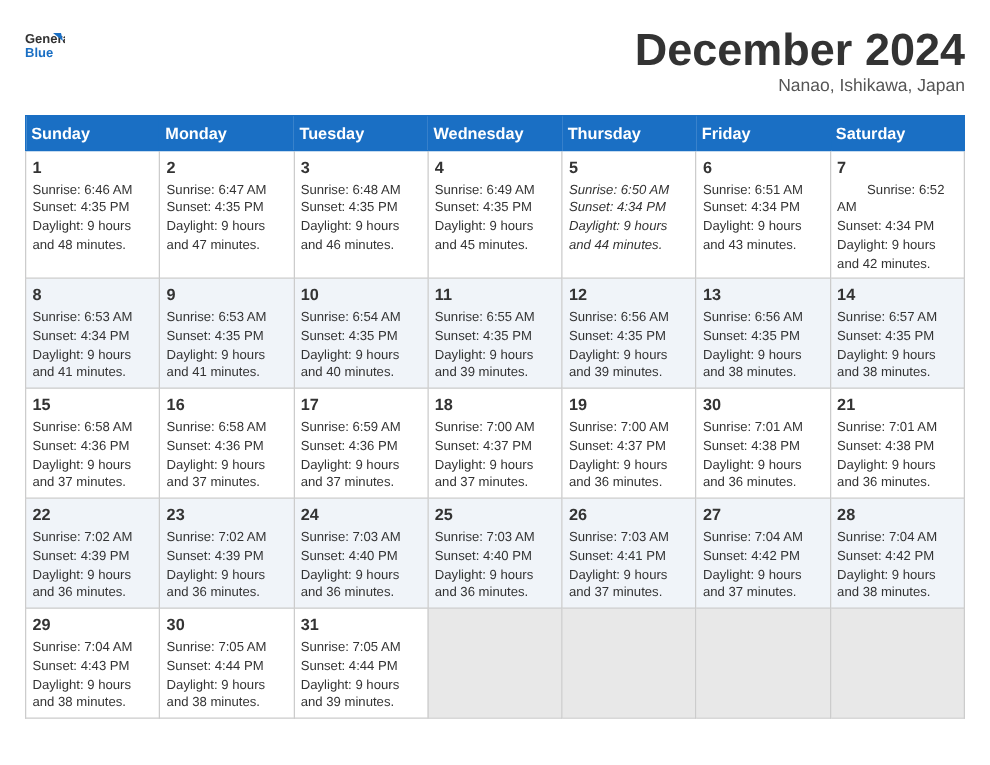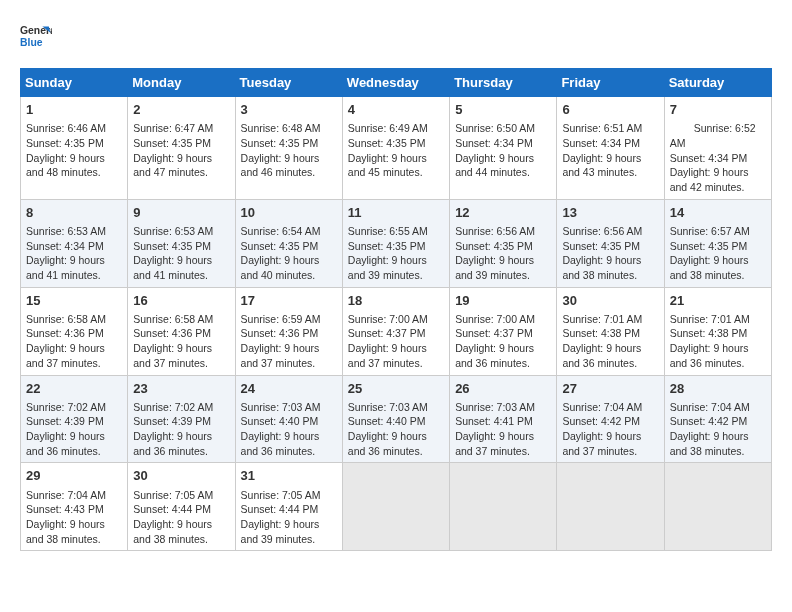--- a/index.html
+++ b/index.html
@@ -81,20 +81,24 @@
 </head>
 <body>
 
 <div class="header">
   <div class="logo">
     <svg class="logo-icon" viewBox="0 0 40 40" xmlns="http://www.w3.org/2000/svg">
       <text x="0" y="18" font-size="13" font-weight="bold" fill="#333" font-family="Arial">General</text>
       <text x="0" y="32" font-size="13" font-weight="bold" fill="#1a6fc4" font-family="Arial">Blue</text>
       <polygon points="28,8 38,16 36,8" fill="#1a6fc4"></polygon>
     </svg>
+  </div>
+  <div class="title-block">
+    <div class="month-title">December 2024</div>
+    <div class="subtitle">Nanao, Ishikawa, Japan</div>
   </div>
 </div>
 
 <table>
   <thead>
     <tr id="weekday-header">
     <th>Sunday</th>
         <th>Monday</th>
         <th>Tuesday</th>
         <th>Wednesday</th>
@@ -110,21 +114,21 @@
 Daylight: 9 hours and 48 minutes.</span></td>
         <td><span class="day-num">2</span><span style="white-space: pre-line; text-align: center;">Sunrise: 6:47 AM
 Sunset: 4:35 PM
 Daylight: 9 hours and 47 minutes.</span></td>
         <td><span class="day-num">3</span><span style="white-space: pre-line;">Sunrise: 6:48 AM
 Sunset: 4:35 PM
 Daylight: 9 hours and 46 minutes.</span></td>
         <td><span class="day-num">4</span><span style="white-space: pre-line;">Sunrise: 6:49 AM
 Sunset: 4:35 PM
 Daylight: 9 hours and 45 minutes.</span></td>
-        <td><span class="day-num">5</span><span style="white-space: pre-line;">Sunrise: 6:50 AM
+        <td><span class="day-num">5</span><span style="white-space: pre-line; font-style: italic;">Sunrise: 6:50 AM
 Sunset: 4:34 PM
 Daylight: 9 hours and 44 minutes.</span></td>
         <td><span class="day-num">6</span><span style="white-space: pre-line;">Sunrise: 6:51 AM
 Sunset: 4:34 PM
 Daylight: 9 hours and 43 minutes.</span></td>
         <td><span class="day-num">7</span><span style="white-space: pre-line; margin-left: 24px;">Sunrise: 6:52 AM
 Sunset: 4:34 PM
 Daylight: 9 hours and 42 minutes.</span></td>
       </tr>
       <tr>

